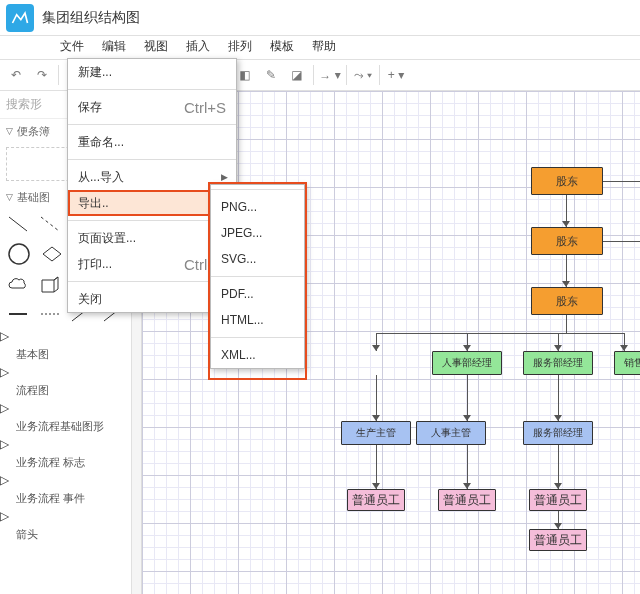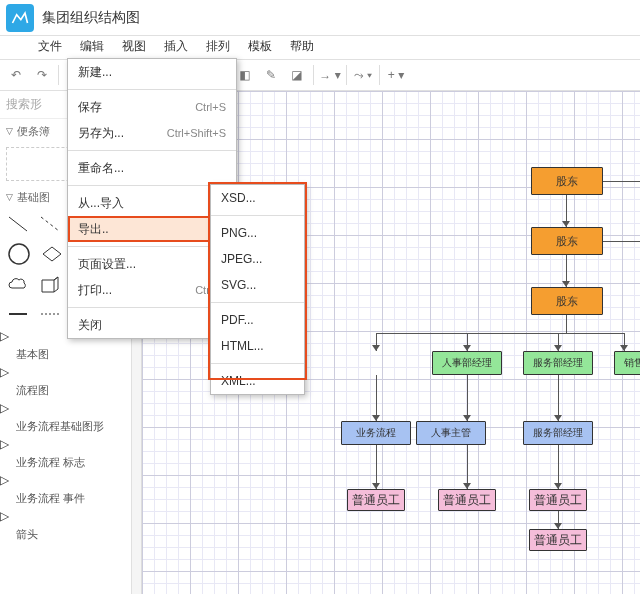--- a/index.html
+++ b/index.html
@@ -5,21 +5,21 @@
 * { margin:0; padding:0; box-sizing:border-box; }
 body { font-family:"Microsoft YaHei",Arial,sans-serif; font-size:12px; color:#333; width:640px; height:594px; overflow:hidden; background:#fff; position:relative; }
 
 
 .titlebar { display:flex; align-items:center; height:36px; padding:0 6px; border-bottom:1px solid #e0e0e0; }
 .app-icon { width:28px; height:28px; background:#2ea8e6; border-radius:4px; display:flex; align-items:center; justify-content:center; margin-right:8px; }
 .app-icon svg { width:20px; height:20px; }
 .doc-title { font-size:14px; }
 
 
-.menubar { display:flex; gap:18px; padding:2px 38px 4px; font-size:12px; }
+.menubar { display:flex; gap:18px; padding:2px 60px 4px; font-size:12px; }
 .menubar span { cursor:pointer; }
 
 
 .toolbar { height:32px; border-top:1px solid #e0e0e0; border-bottom:1px solid #e0e0e0; display:flex; align-items:center; padding:0 4px; gap:2px; color:#777; }
 .tbtn { width:24px; height:24px; display:flex; align-items:center; justify-content:center; cursor:pointer; }
 .tsep { width:1px; height:20px; background:#ddd; margin:0 2px; }
 
 
 .main { display:flex; height:calc(100% - 36px - 22px - 32px); }
 .leftpanel { width:132px; border-right:1px solid #e0e0e0; overflow:hidden; background:#fff; }
@@ -43,21 +43,21 @@
     linear-gradient(90deg,#e8e8f5 1px,transparent 1px);
   background-size:48px 48px,48px 48px,12px 12px,12px 12px;
   margin-left:10px;
 }
 .ruler-left { position:absolute; left:0; top:0; bottom:0; width:10px; background:#f5f5f5; border-right:1px solid #ddd; }
 
 
 .file-menu { position:absolute; left:40px; top:58px; width:170px; background:#fff; border:1px solid #bbb; box-shadow:2px 2px 6px rgba(0,0,0,.25); z-index:20;margin-left:27px; }
 .menu-item { height:26px; display:flex; align-items:center; padding:0 10px; font-size:12px; cursor:pointer; position:relative; }
 .menu-item.hl { background:#fde6d6; outline:2px solid #e74c1d; outline-offset:-2px; }
-.menu-item .shortcut { position:absolute; right:10px; color:#888; font-size:11px; }
+.menu-item .shortcut { position:absolute; right:10px; color:#888; font-size:15px; }
 .menu-item .sub { position:absolute; right:8px; font-size:9px; color:#666; }
 .menu-sep { height:1px; background:#ddd; margin:4px 0; }
 
 .sub-menu { position:absolute; left:210px; top:184px; width:95px; background:#fff; border:1px solid #bbb; box-shadow:2px 2px 6px rgba(0,0,0,.25); z-index:20; }
 .highlight-box { position:absolute; border:2px solid #e74c1d; pointer-events:none; z-index:30; }
 
 
 .node { position:absolute; border:1px solid #333; display:flex; align-items:center; justify-content:center; font-size:11px; border-radius:1px; }
 .orange { background:#f59e30; width:72px; height:28px; }
 .green  { background:#94e699; width:70px; height:24px; font-size:10px; }
@@ -196,21 +196,21 @@
     <div class="canvas">
 
       <div class="node orange" style="left:389px;top:76px">股东</div>
       <div class="node orange" style="left:389px;top:136px">股东</div>
       <div class="node orange" style="left:389px;top:196px">股东</div>
 
       <div class="node green" style="left:290px;top:260px">人事部经理</div>
       <div class="node green" style="left:381px;top:260px">服务部经理</div>
       <div class="node green" style="left:472px;top:260px;width:40px">销售</div>
 
-      <div class="node blue" style="left:199px;top:330px">业务流程</div>
+      <div class="node blue" style="left:199px;top:330px">生产主管</div>
       <div class="node blue" style="left:274px;top:330px">人事主管</div>
       <div class="node blue" style="left:381px;top:330px">服务部经理</div>
 
       <div class="node pink" style="left:205px;top:398px">普通员工</div>
       <div class="node pink" style="left:296px;top:398px">普通员工</div>
       <div class="node pink" style="left:387px;top:398px">普通员工</div>
       <div class="node pink" style="left:387px;top:438px">普通员工</div>
 
       <div class="line" style="left:424px;top:104px;width:1px;height:32px"></div>
         <div class="arrow" style="left:420px;top:130px"></div>
@@ -248,24 +248,20 @@
 
 <div class="file-menu">
   <div class="menu-item">
       <span>新建...</span>
     </div>
   <div class="menu-sep"></div>
   <div class="menu-item">
       <span>保存</span>
       <span class="shortcut">Ctrl+S</span>
     </div>
-  <div class="menu-item">
-      <span>另存为...</span>
-      <span class="shortcut">Ctrl+Shift+S</span>
-    </div>
   <div class="menu-sep"></div>
   <div class="menu-item">
       <span>重命名...</span>
     </div>
   <div class="menu-sep"></div>
   <div class="menu-item">
       <span>从...导入</span>
       <span class="sub">▶</span>
     </div>
   <div class="menu-item hl">
@@ -280,21 +276,20 @@
       <span>打印...</span>
       <span class="shortcut">Ctrl+P</span>
     </div>
   <div class="menu-sep"></div>
   <div class="menu-item">
       <span>关闭</span>
     </div>
 </div>
 
 <div class="sub-menu">
-  <div class="menu-item">XSD...</div>
   <div class="menu-sep"></div>
   <div class="menu-item">PNG...</div>
   <div class="menu-item">JPEG...</div>
   <div class="menu-item">SVG...</div>
   <div class="menu-sep"></div>
   <div class="menu-item">PDF...</div>
   <div class="menu-item">HTML...</div>
   <div class="menu-sep"></div>
   <div class="menu-item">XML...</div>
 </div>

